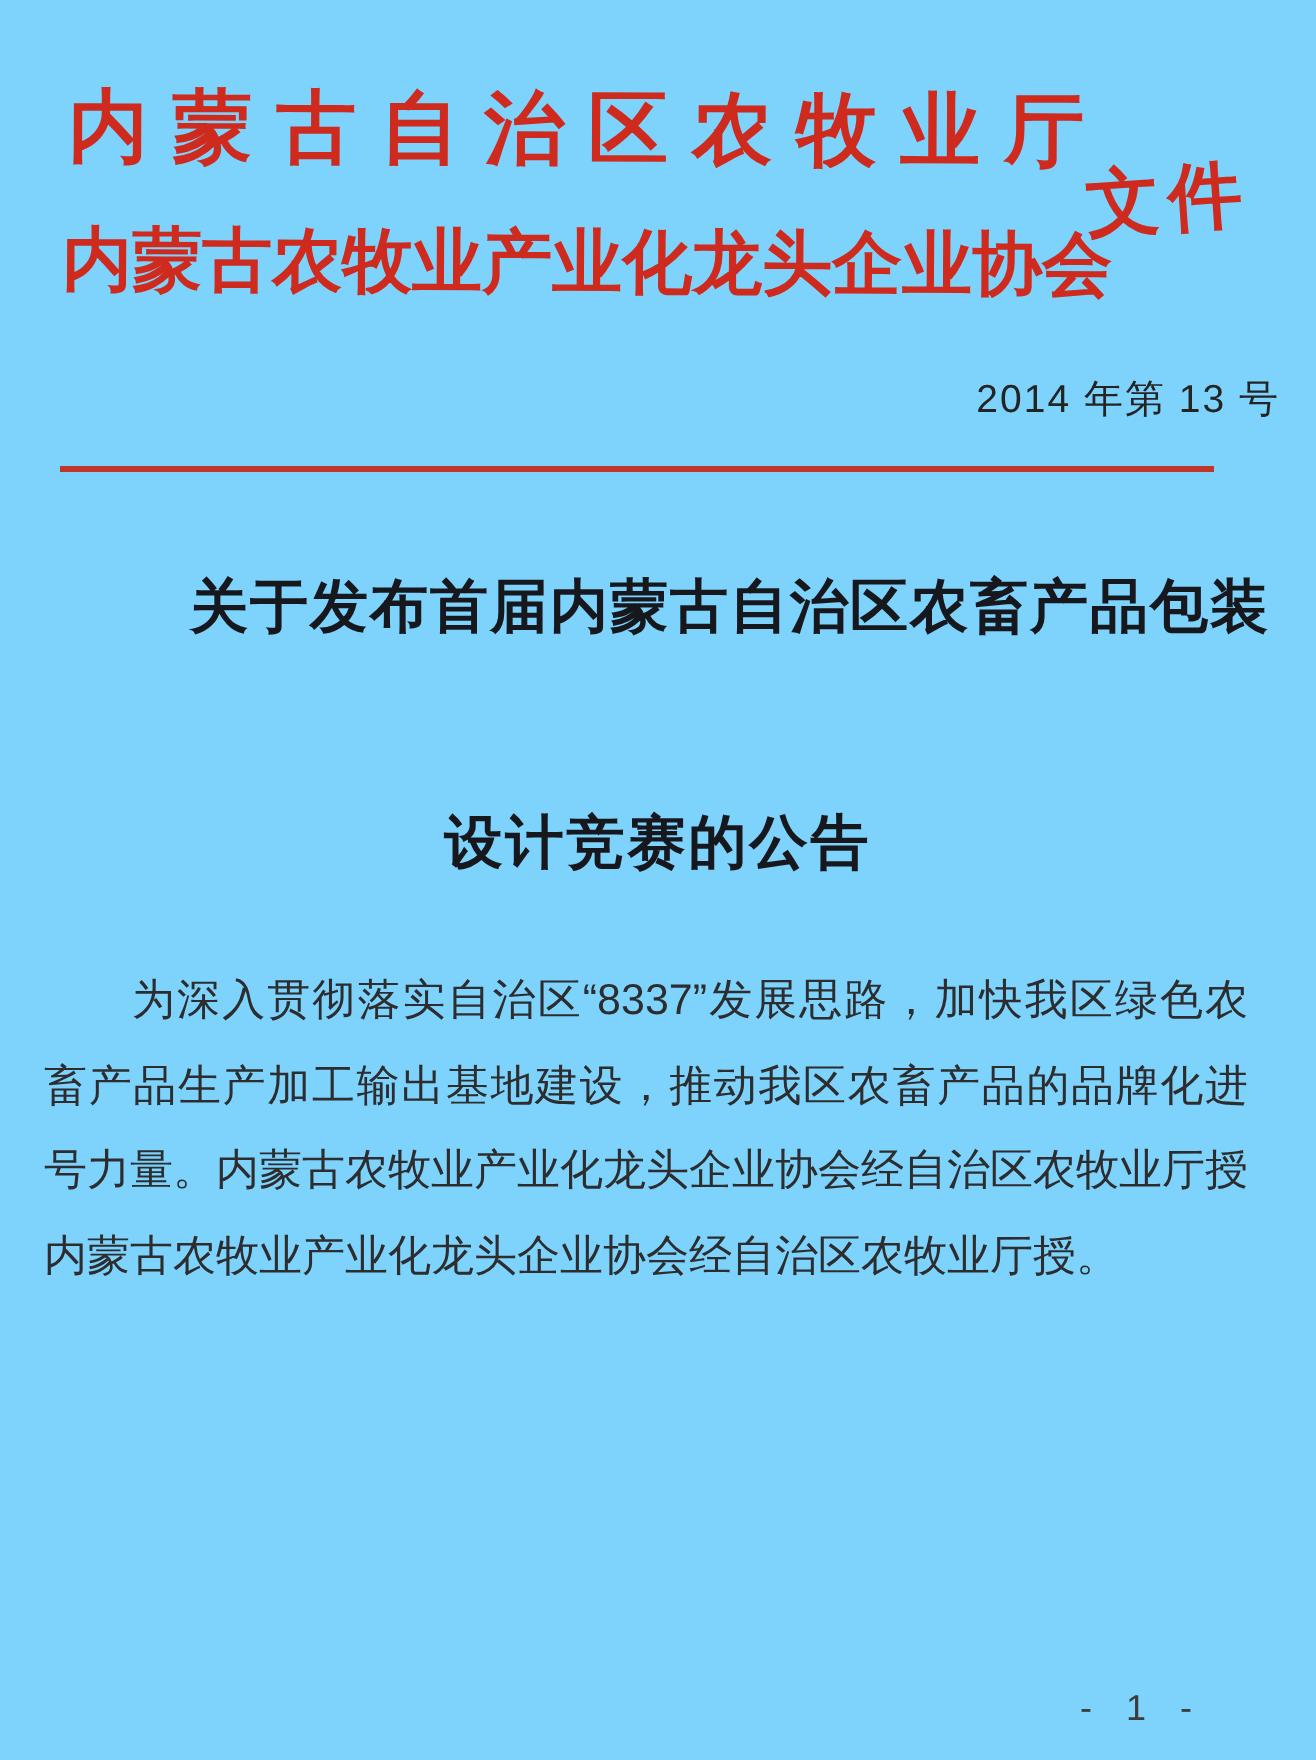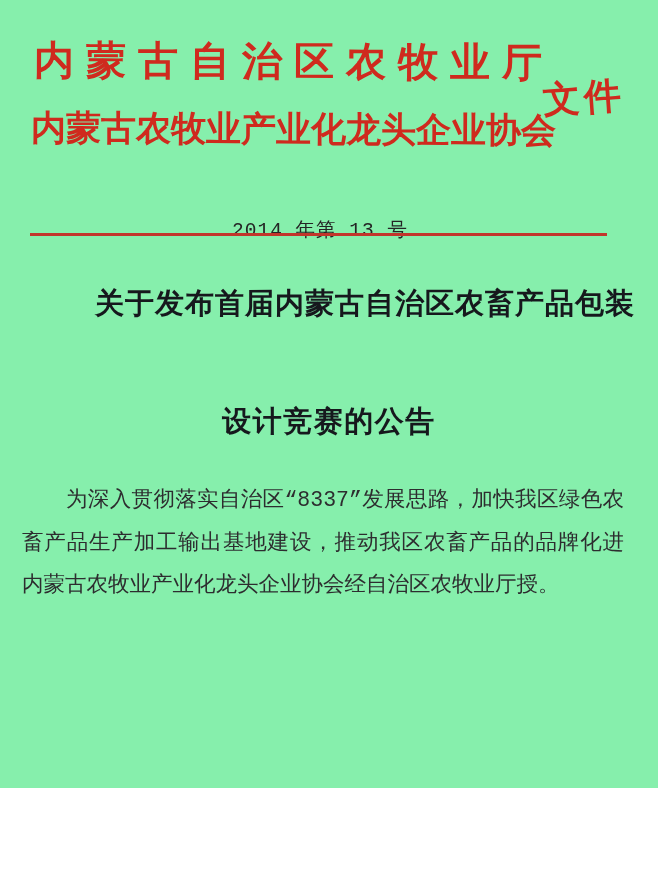--- a/index.html
+++ b/index.html
@@ -3,24 +3,24 @@
 <meta charset="utf-8">
 <style>
   html, body {
     margin: 0;
     padding: 0;
     background: #ffffff;
   }
   .page {
     position: relative;
     width: 658px;
-    height: 788px;
-    background: #86efac;
+    height: 880px;
+    background: #7dd3fc;
     overflow: hidden;
-    font-family: Liberation Mono, monospace;
+    font-family: Liberation Sans, sans-serif;
   }
 
   
   .issuer-1 {
     position: absolute;
     left: 34px;
     top: 42px;
     width: 514px;
     font-size: 40px;
     font-weight: 700;
@@ -55,23 +55,23 @@
     text-align-last: justify;
     white-space: nowrap;
     transform: rotate(0.3deg);
     line-height: 1.2;
   }
 
   
   .doc-number {
     position: absolute;
     left: 0;
-    top: 216px;
+    top: 186px;
     width: 640px;
-    text-align: center;
+    text-align: right;
     font-size: 19.5px;
     color: #242424;
     letter-spacing: 1px;
   }
   .red-rule {
     position: absolute;
     left: 30px;
     top: 233px;
     width: 577px;
     height: 3px;
@@ -139,18 +139,19 @@
 
   <div class="red-rule"></div>
 
   <div class="title-line title-1">关于发布首届内蒙古自治区农畜产品包装</div>
 
   <div class="title-line title-2">设计竞赛的公告</div>
 
   <div class="body-block">
     <div class="body-line first">为深入贯彻落实自治区“8337”发展思路，加快我区绿色农</div>
     <div class="body-line">畜产品生产加工输出基地建设，推动我区农畜产品的品牌化进</div>
+    <div class="body-line">号力量。内蒙古农牧业产业化龙头企业协会经自治区农牧业厅授</div>
     <div class="body-line last">内蒙古农牧业产业化龙头企业协会经自治区农牧业厅授。</div>
   </div>
 
   <div class="page-number">- 1 -</div>
 
 </div>
 
 </body></html>

